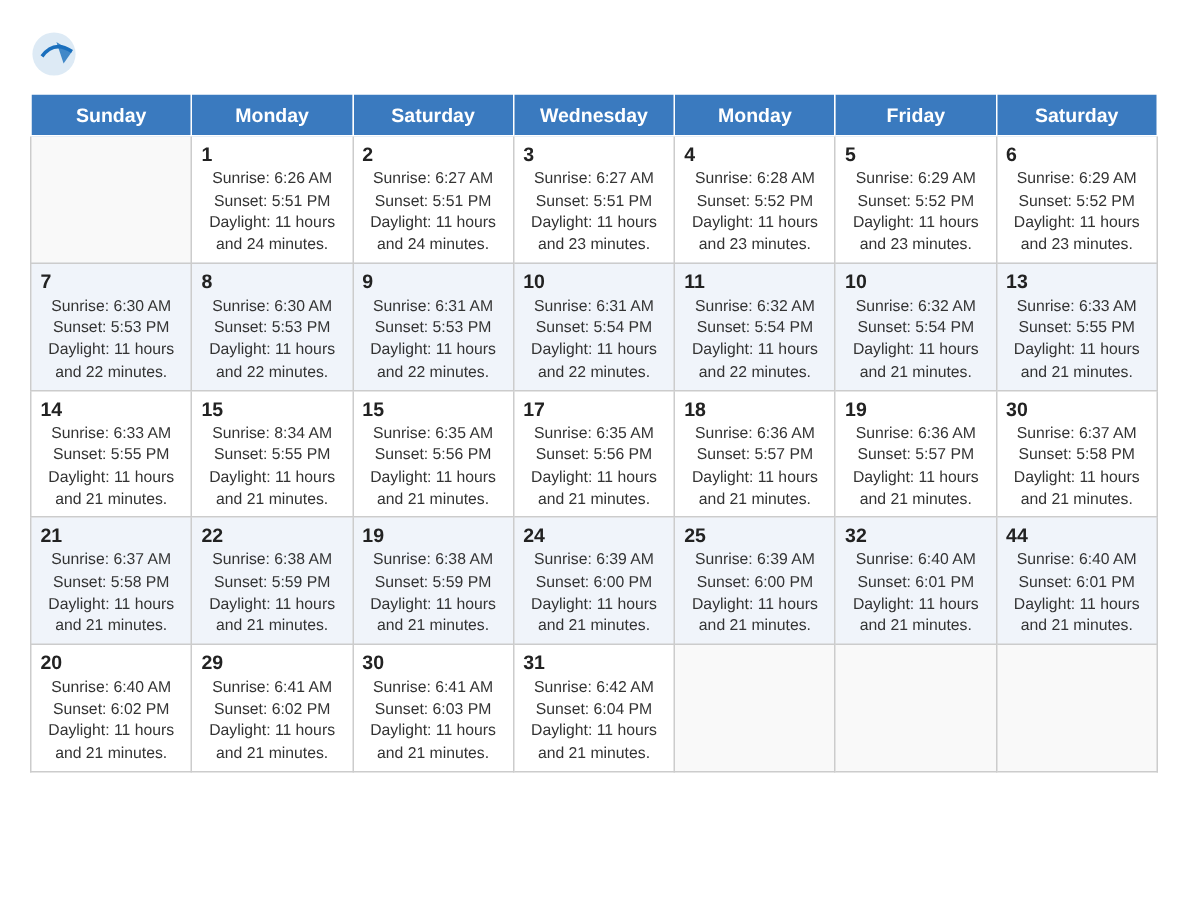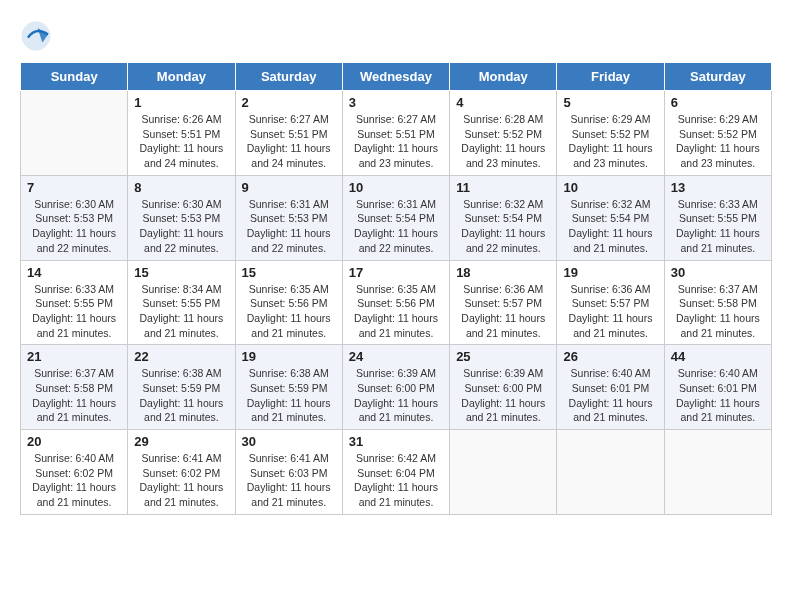--- a/index.html
+++ b/index.html
@@ -295,21 +295,21 @@
 and 21 minutes.</div>
         </td>
         <td>
           <div class="day-number">25</div>
           <div class="day-info" style="white-space: pre-line;">Sunrise: 6:39 AM
 Sunset: 6:00 PM
 Daylight: 11 hours
 and 21 minutes.</div>
         </td>
         <td>
-          <div class="day-number">26</div>
+          <div class="day-number">32</div>
           <div class="day-info" style="white-space: pre-line;">Sunrise: 6:40 AM
 Sunset: 6:01 PM
 Daylight: 11 hours
 and 21 minutes.</div>
         </td>
         <td>
           <div class="day-number">44</div>
           <div class="day-info" style="white-space: pre-line;">Sunrise: 6:40 AM
 Sunset: 6:01 PM
 Daylight: 11 hours

